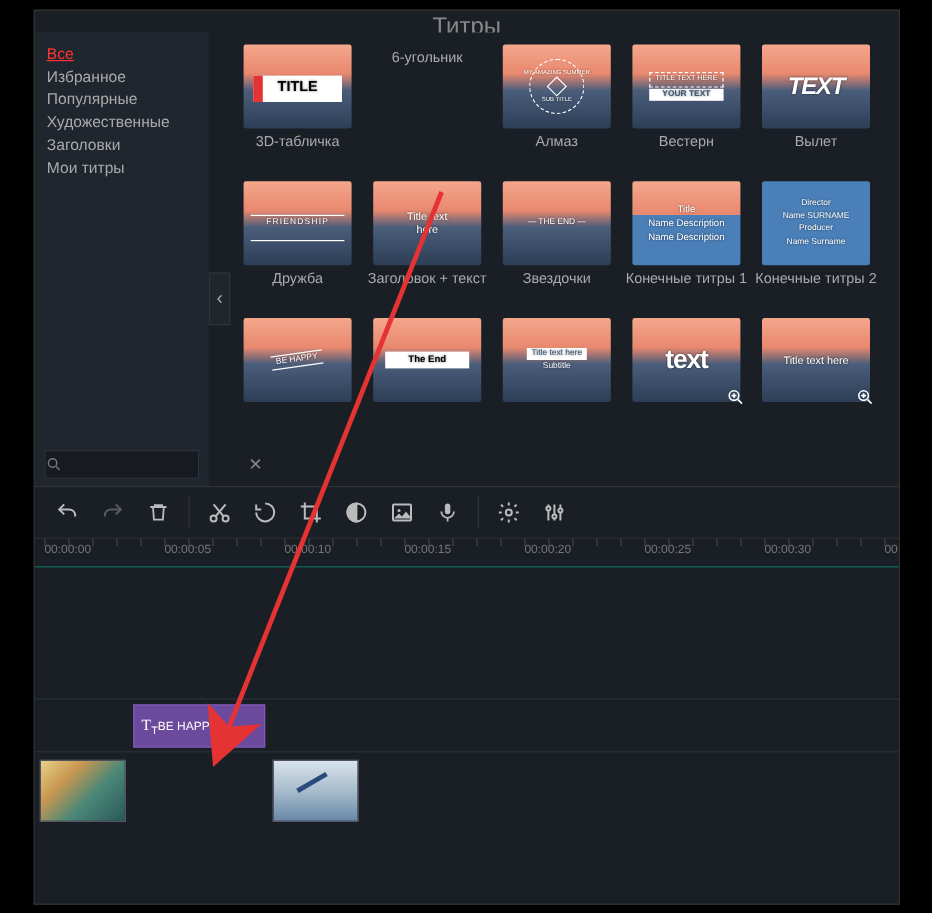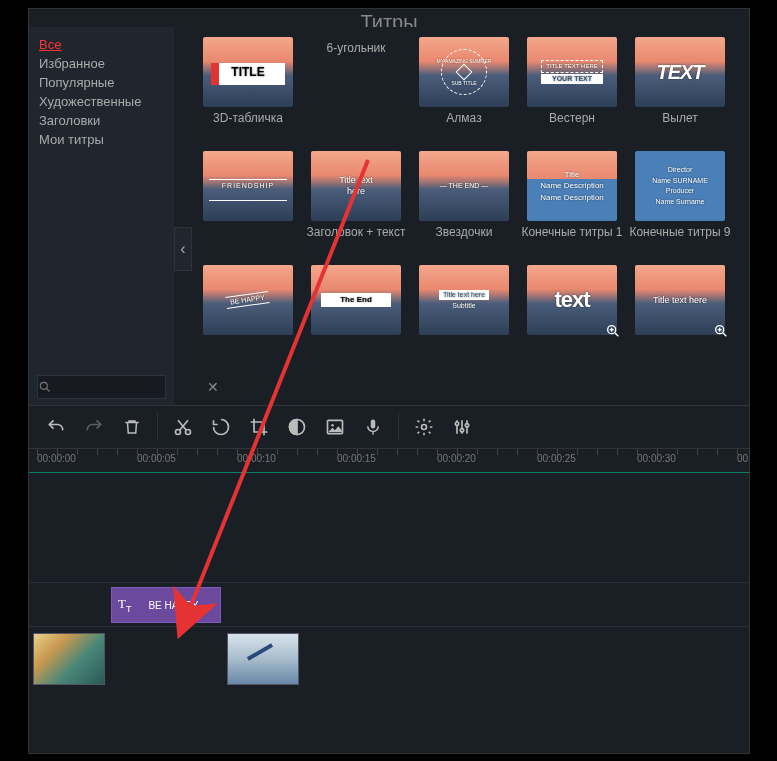--- a/index.html
+++ b/index.html
@@ -53,21 +53,21 @@
 .tool-btn { width: 34px; height: 34px; display: flex; align-items: center; justify-content: center; color: #999; cursor: pointer; border-radius: 3px; }
 .tool-sep { width: 1px; height: 28px; background: #333; margin: 0 4px; }
 
 .ruler { height: 24px; background: #1a1f26; border-bottom: 1px solid #0a806a; display: flex; align-items: center; color: #777; font-size: 10px; position: relative; overflow: hidden; }
 .ruler-tick { position: absolute; top: 4px; }
 .ruler-mark { position: absolute; top: 0; height: 6px; width: 1px; background: #444; }
 
 .timeline { background: #1a1f26; height: 278px; position: relative; }
 .track-empty { height: 110px; border-bottom: 1px solid #2a3038; }
 .track-titles { height: 44px; border-bottom: 1px solid #2a3038; position: relative; }
-.title-clip { position: absolute; left: 82px; top: 4px; width: 110px; height: 36px; background: #6b4a9e; border: 1px solid #8158bb; display: flex; align-items: center; gap: 17px; padding: 0 6px; color: #fff; font-size: 10px; cursor: pointer; }
+.title-clip { position: absolute; left: 82px; top: 4px; width: 110px; height: 36px; background: #6b4a9e; border: 1px solid #8158bb; display: flex; align-items: center; gap: 0; padding: 0 6px; color: #fff; font-size: 10px; cursor: pointer; }
 .title-clip .tt-icon { font-family: Georgia, serif; font-size: 13px; }
 .track-video { height: 60px; position: relative; margin-top: 2px; }
 .video-clip { position: absolute; top: 4px; height: 52px; border: 1px solid #556; cursor: pointer; }
 .clip1 { left: 4px; width: 72px; background: linear-gradient(135deg, #e8d088 0%, #c89850 30%, #4a8878 60%, #2a5858 100%); }
 .clip2 { left: 198px; width: 72px; background: linear-gradient(to bottom, #d8e4ec 0%, #a8bccc 50%, #6888a8 100%); position: relative; }
 .clip2::after { content: ""; position: absolute; left: 18px; top: 16px; width: 28px; height: 4px; background: #2a4a7c; transform: rotate(-30deg); }
 
 .arrow-overlay { position: absolute; pointer-events: none; z-index: 50; }
 
 svg { display: block; }
@@ -130,20 +130,21 @@
           <div class="title-card">
             <div class="thumb bigtext">
               <div class="thumb-overlay" style="white-space: pre-line;">TEXT</div>
             </div>
             <div class="card-label">Вылет</div>
           </div>
           <div class="title-card">
             <div class="thumb friend">
               <div class="thumb-overlay" style="white-space: pre-line;">FRIENDSHIP</div>
             </div>
+            <div class="card-label">Дружба</div>
           </div>
           <div class="title-card">
             <div class="thumb plain">
               <div class="thumb-overlay" style="white-space: pre-line;">Title text
 here</div>
             </div>
             <div class="card-label">Заголовок + текст</div>
           </div>
           <div class="title-card">
             <div class="thumb stars">
@@ -159,21 +160,21 @@
             </div>
             <div class="card-label">Конечные титры 1</div>
           </div>
           <div class="title-card">
             <div class="thumb credits">
               <div class="thumb-overlay" style="white-space: pre-line;">Director
 Name SURNAME
 Producer
 Name Surname</div>
             </div>
-            <div class="card-label">Конечные титры 9</div>
+            <div class="card-label">Конечные титры 2</div>
           </div>
           <div class="title-card">
             <div class="thumb ribbon">
               <div class="thumb-overlay" style="white-space: pre-line;"><div style="font-size:7px;transform:rotate(-8deg);border-top:1px solid #fff;border-bottom:1px solid #fff;padding:1px 4px">BE HAPPY</div></div>
             </div>
             <div class="card-label"></div>
           </div>
           <div class="title-card">
             <div class="thumb endbox">
               <div class="thumb-overlay" style="white-space: pre-line;">The End</div>

